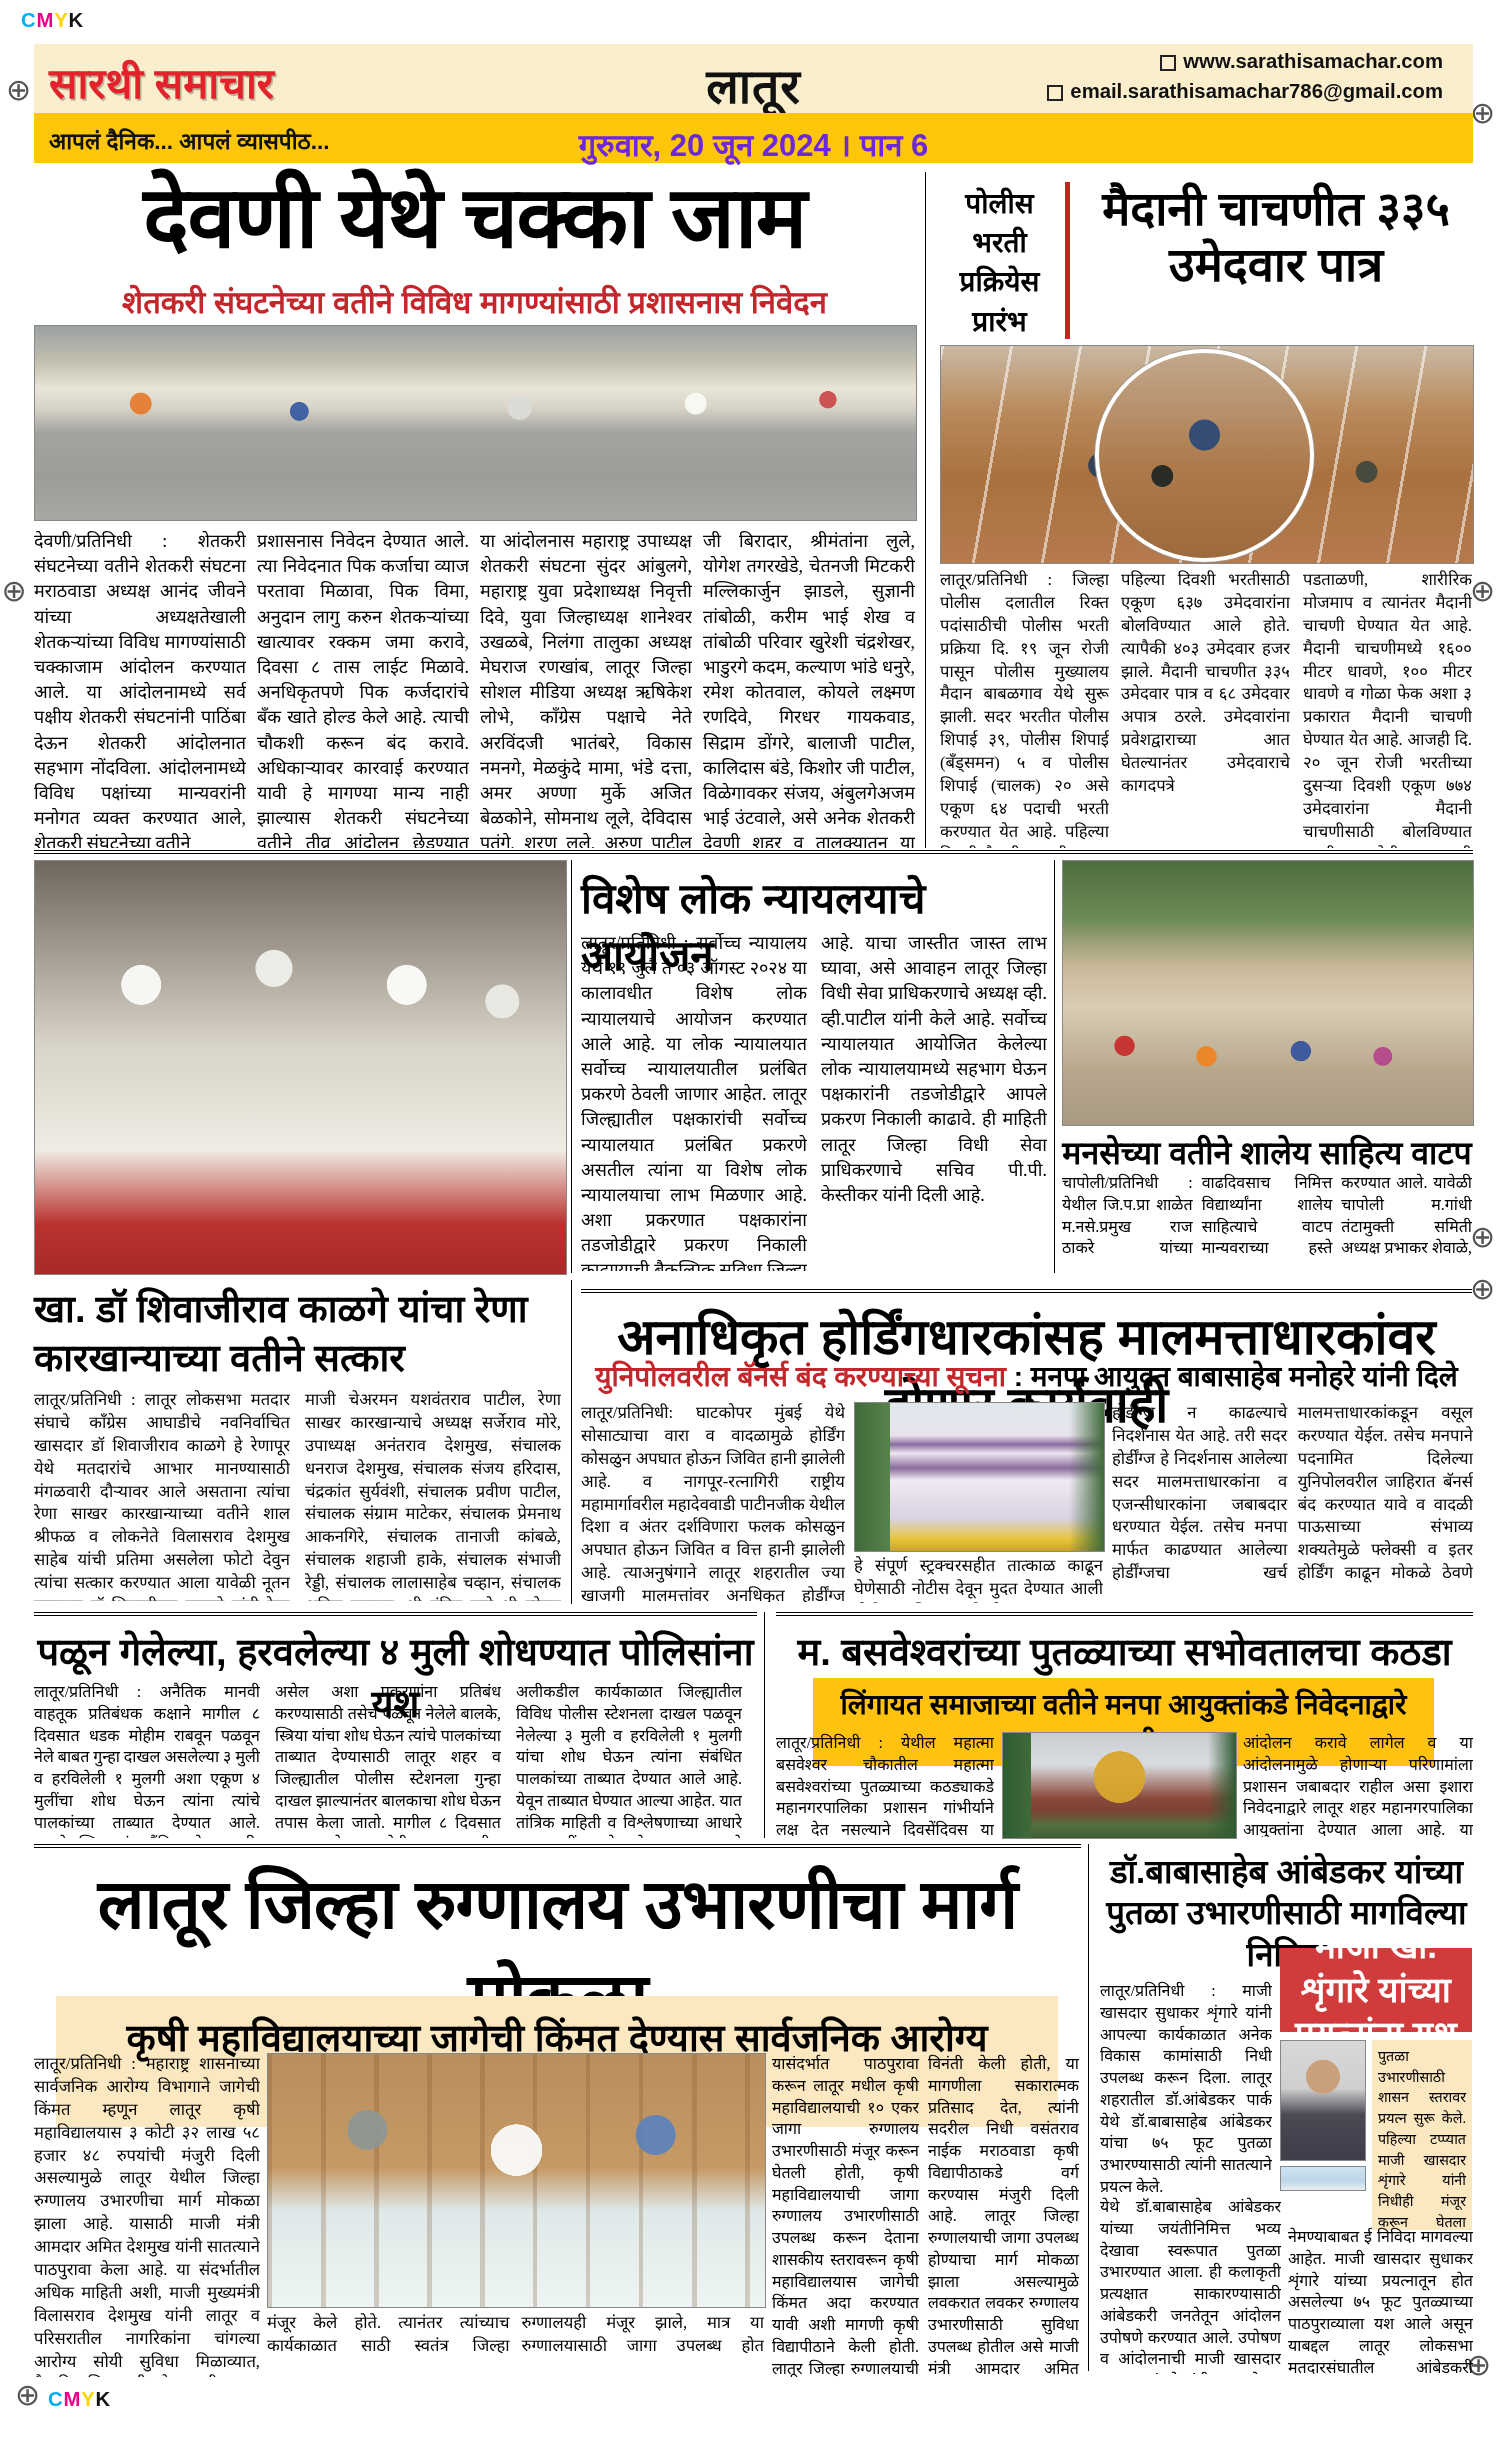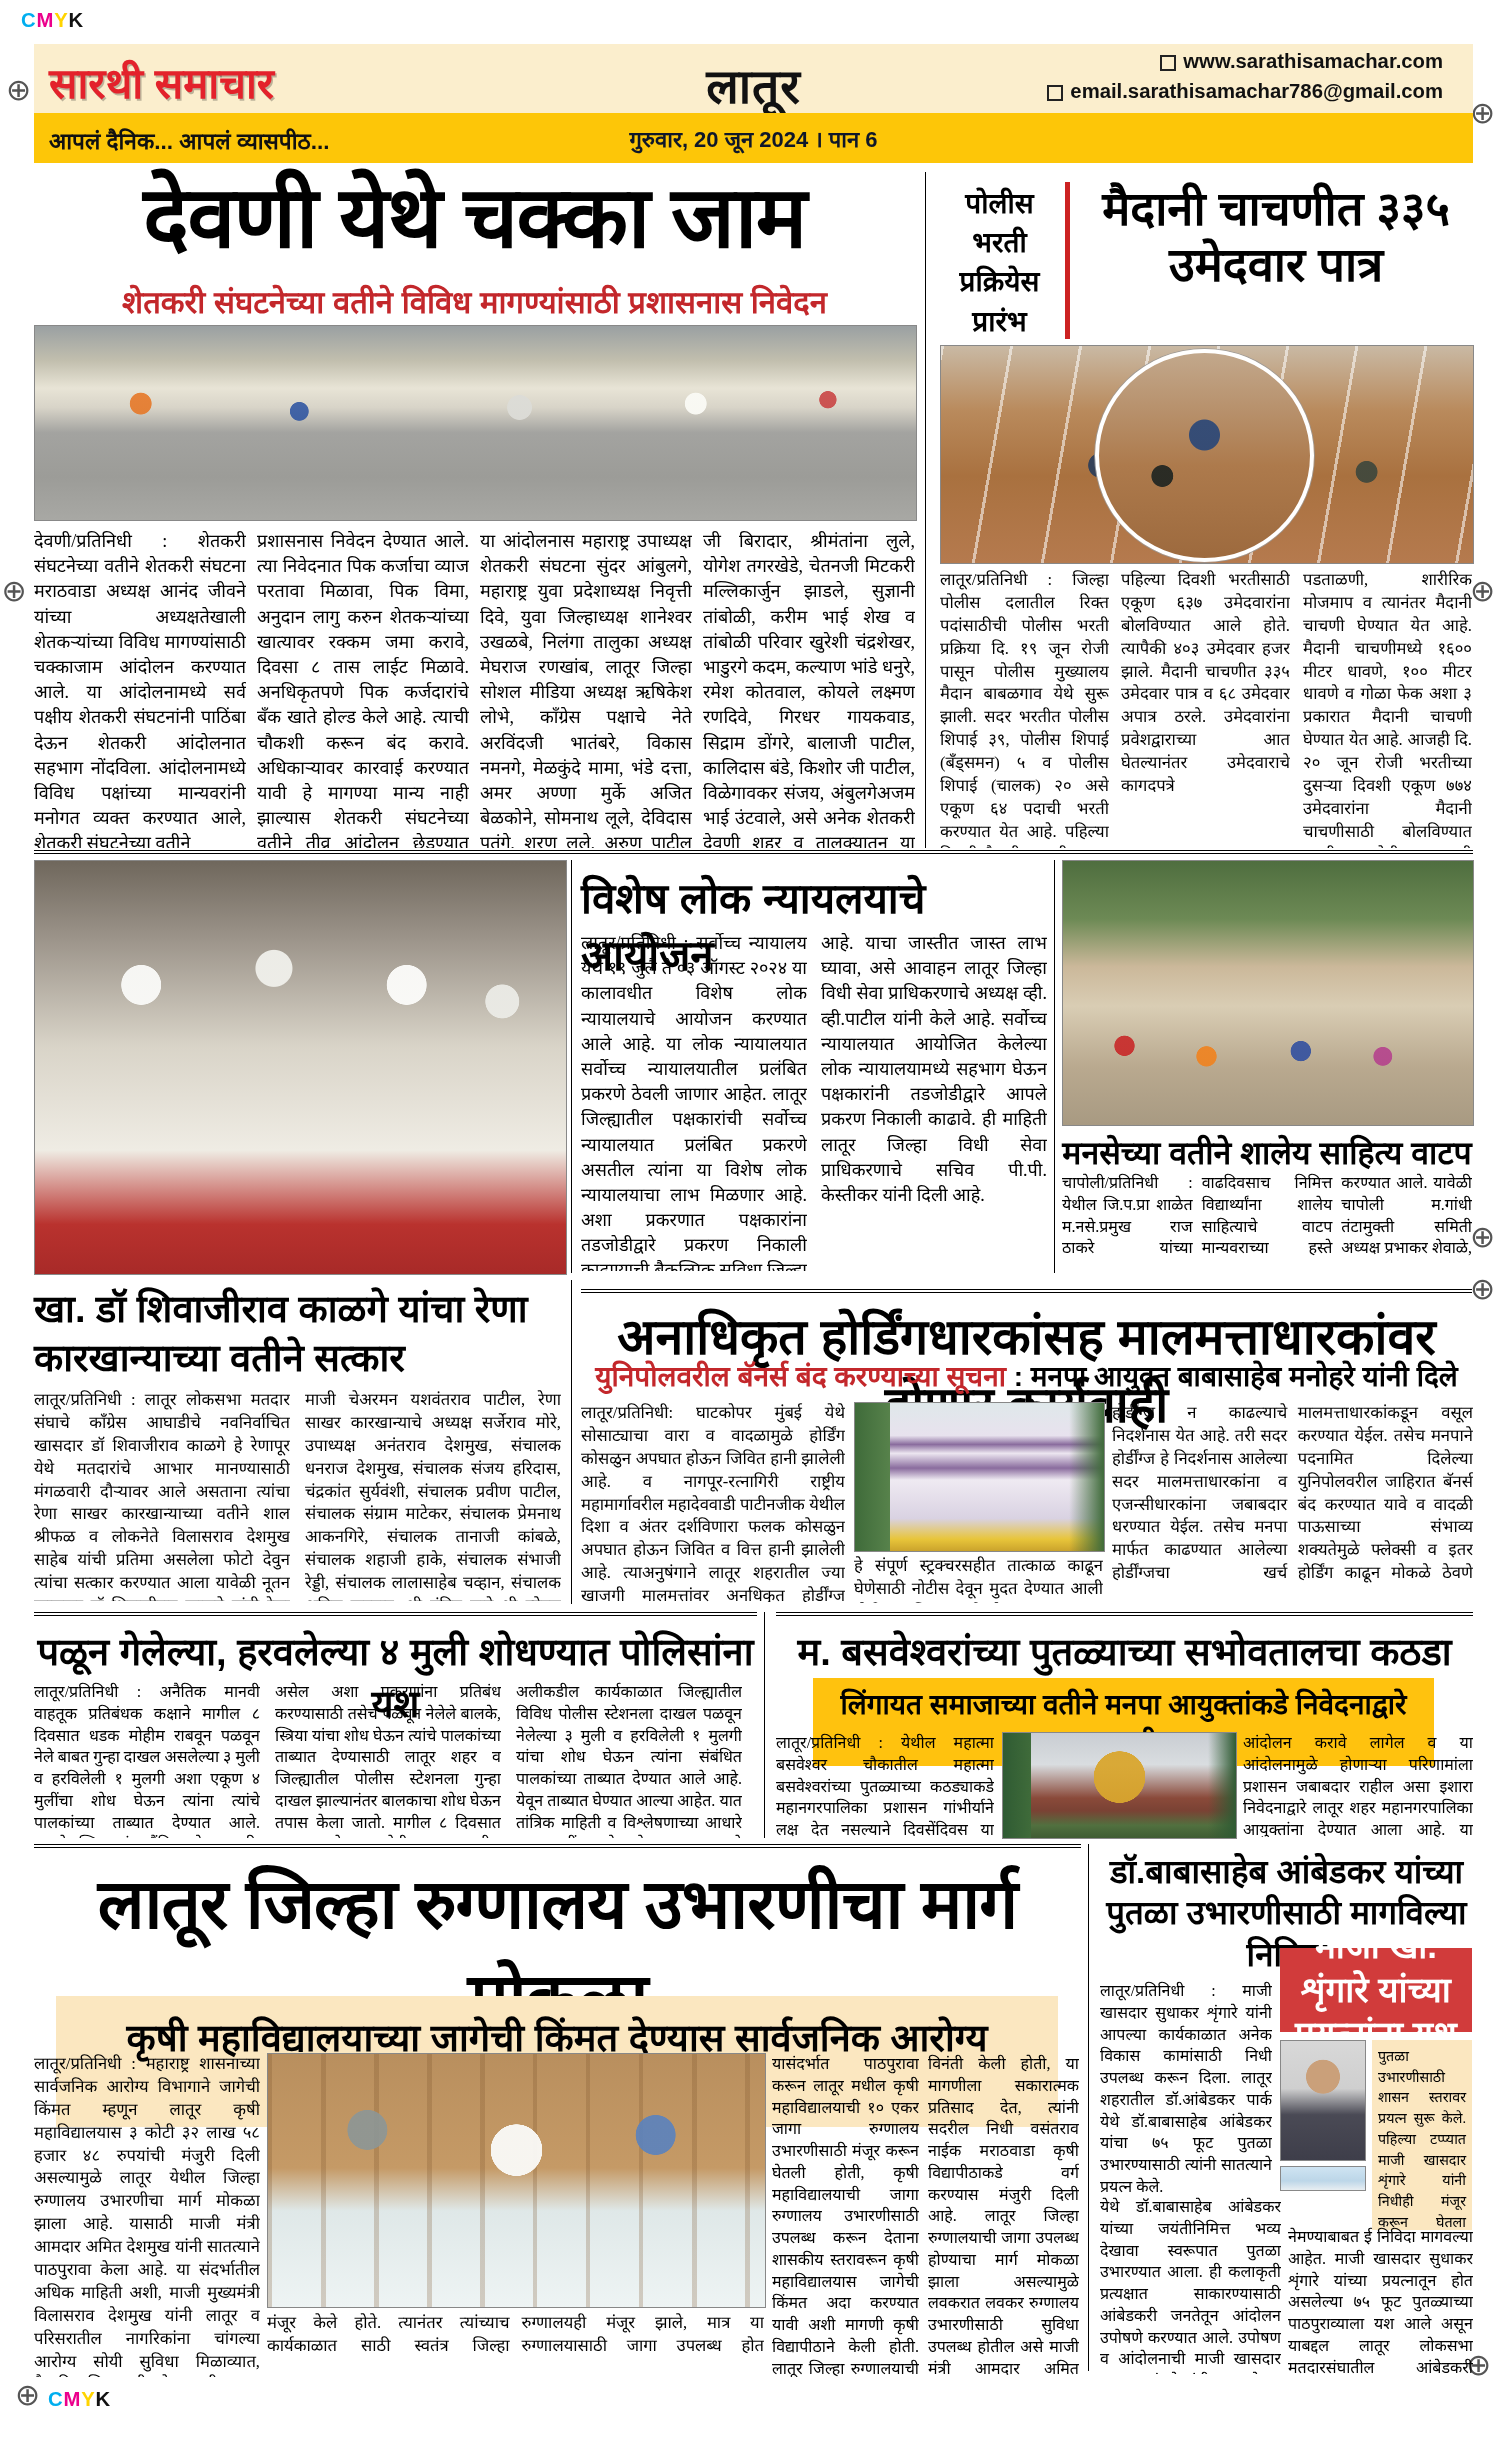--- a/index.html
+++ b/index.html
@@ -10,21 +10,21 @@
 
   
   .cmyk{font-size:20.3px;font-weight:700;letter-spacing:0.8px;font-family:"Liberation Sans",sans-serif;}
   .cmyk .c{color:#00aeef}.cmyk .m{color:#ec008c}.cmyk .y{color:#ffd400}.cmyk .k{color:#111}
   .regmark{color:#555;font-size:30px;line-height:1;font-weight:400;}
   .paper-name{font-size:42px;font-weight:900;color:#e3222b;text-shadow:1.5px 1.5px 0 rgba(0,0,0,.25);}
   .edition{font-size:48px;font-weight:900;color:#111;letter-spacing:0.8px;}
   .mast-link{font-size:20.3px;font-weight:700;color:#111;}
   .mast-link .sq{display:inline-block;width:12px;height:12px;border:2.3px solid #222;margin-right:7.5px;vertical-align:middle;}
   .tagline{font-size:22.6px;font-weight:900;color:#111;}
-  .dateline{font-size:22px;font-weight:900;color:#0f172a;}
+  .dateline{font-size:31px;font-weight:900;color:#6d28d9;}
 
   .h-devani{font-size:86px;font-weight:900;line-height:1.05;text-align:center;letter-spacing:-1.5px;}
   .sub-red{color:#c3272b;font-size:31px;font-weight:700;text-align:center;}
   .kicker{font-size:28px;font-weight:700;text-align:center;line-height:1.4;}
   .h-police{font-size:47px;font-weight:900;line-height:1.2;text-align:center;}
   .h-md{font-size:50px;font-weight:900;text-align:center;}
   .h-nyay{font-size:42px;font-weight:900;text-align:left;}
   .h-sm{font-size:32px;font-weight:900;text-align:center;}
   .h-satkar{font-size:38px;font-weight:700;line-height:1.3;}
   .h-girls{font-size:38px;font-weight:900;text-align:center;}

